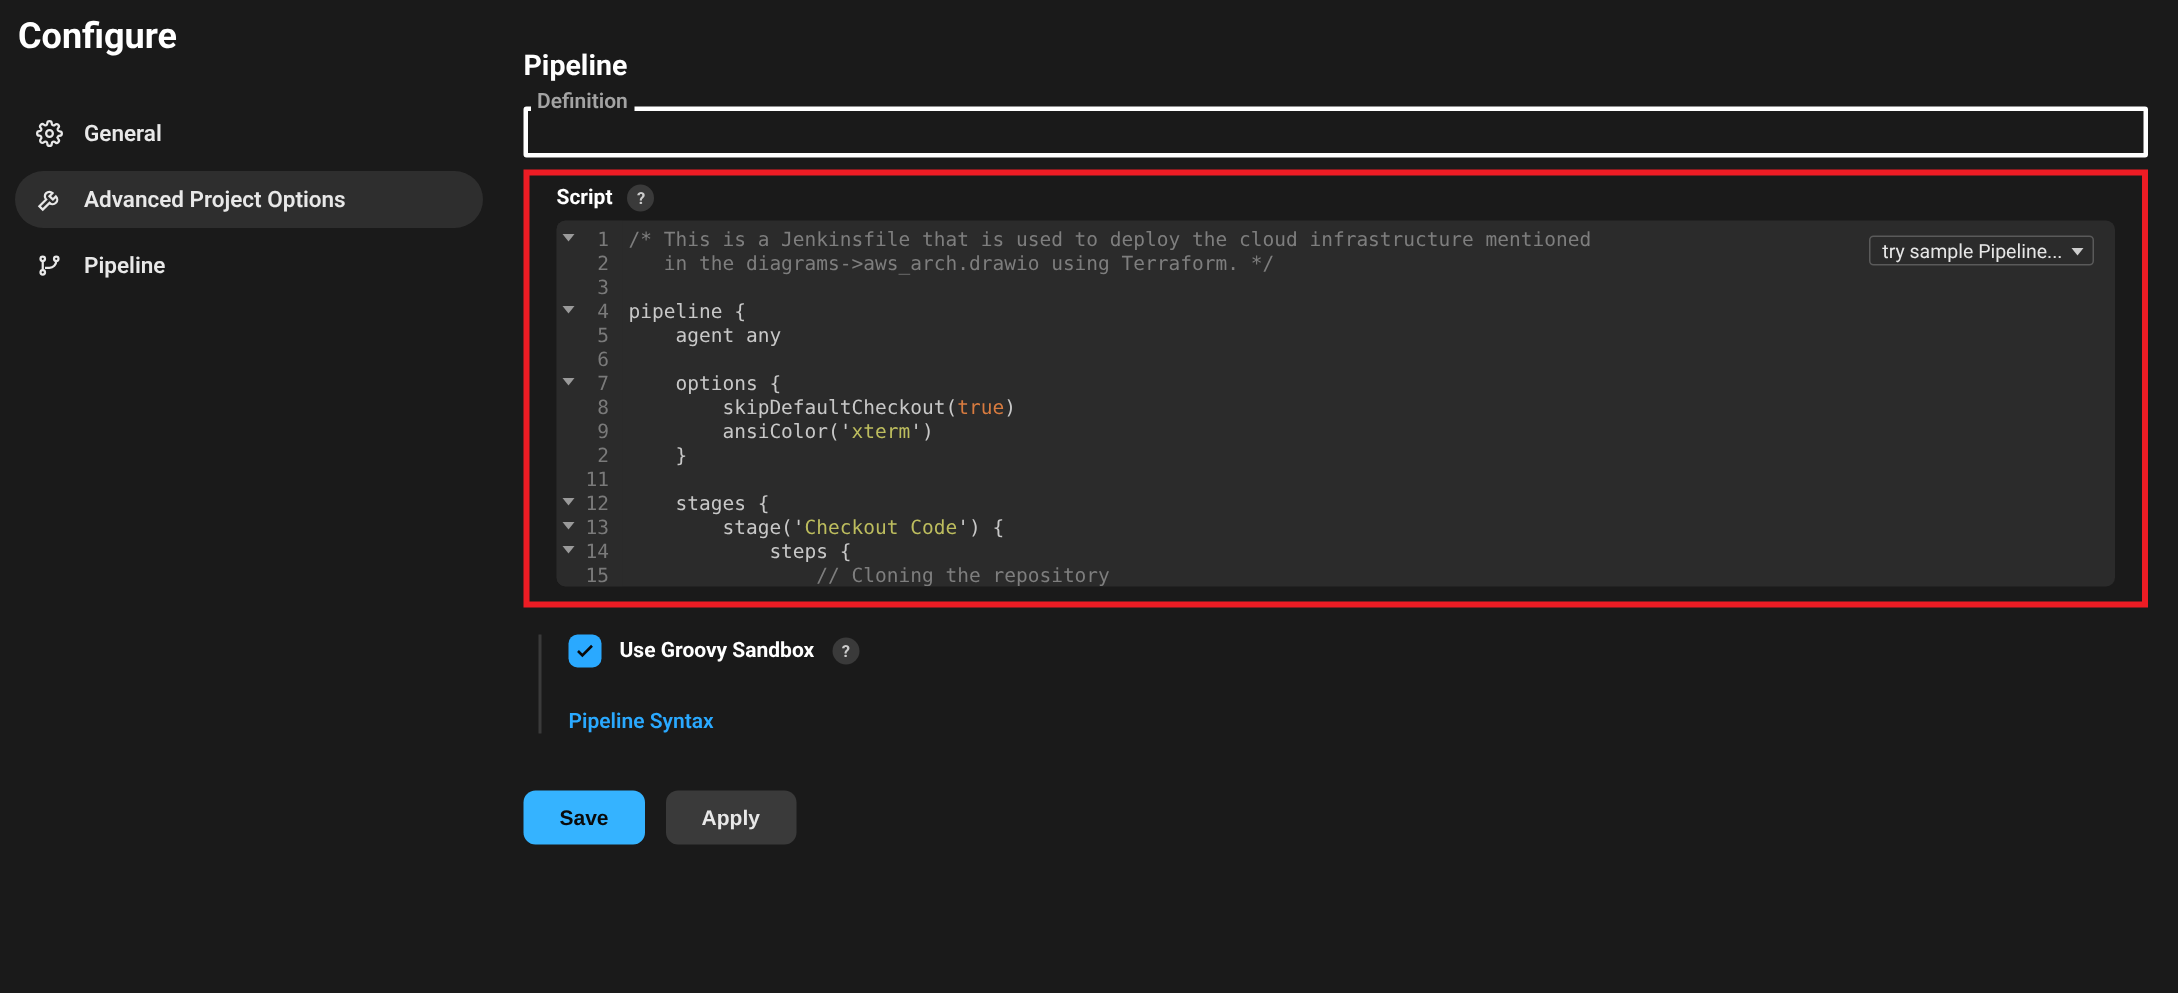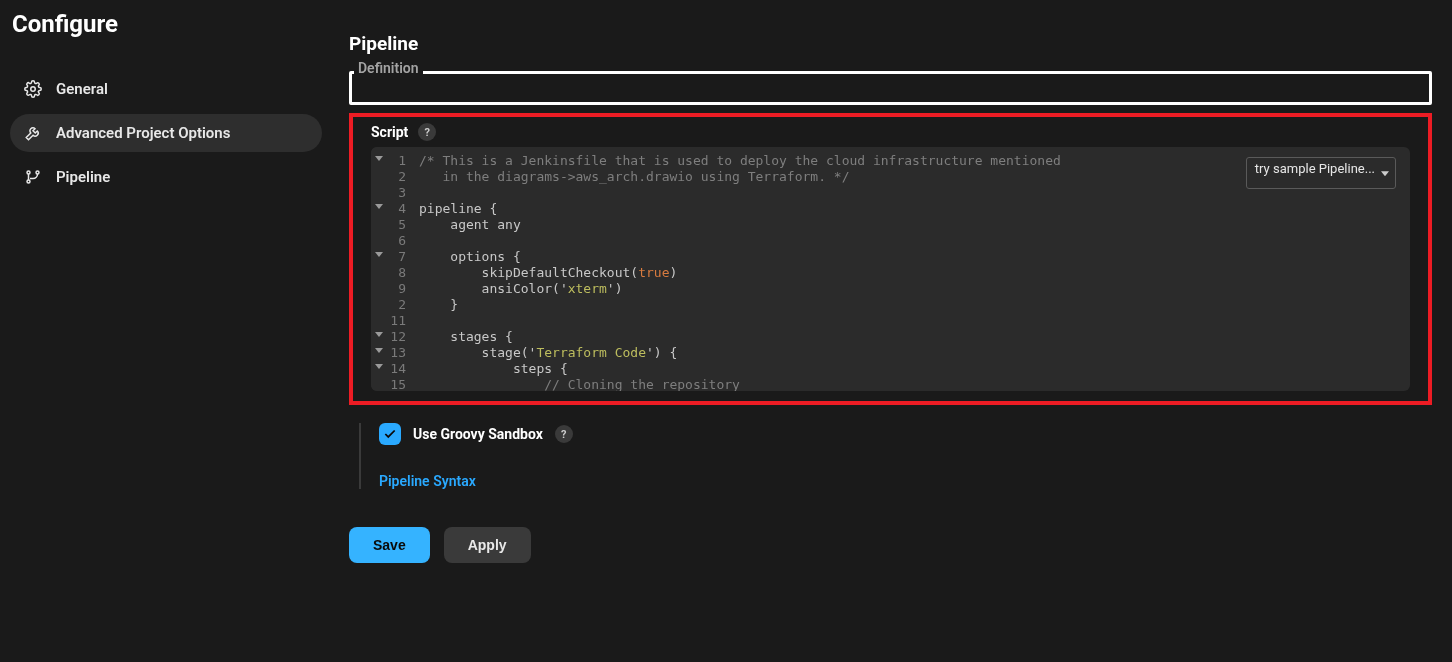--- a/index.html
+++ b/index.html
@@ -143,21 +143,21 @@
   }
   .cm-comment { color: #7e7e7e; }
   .cm-bool { color: #d87b3f; }
   .cm-string { color: #bdbd5e; }
   .sample-dd {
     position:absolute; top:10px; right:14px;
     background:#2b2b2b;
     border:1px solid #5a5a5a;
     color:#e6e6e6;
     font-size:13px;
-    padding:3px 20px 12px 8px;
+    padding:3px 20px 0 8px;
     border-radius:3px;
     cursor:pointer;
   }
   .sample-dd::after{
     content:""; position:absolute; right:6px; top:50%; transform:translateY(-35%);
     border-left:4px solid transparent; border-right:4px solid transparent; border-top:5px solid #ccc;
   }
   .indent-line {
     border-left: 2px solid #3a3a3a;
     margin-left: 10px;
@@ -250,21 +250,21 @@
 
 pipeline {
     agent any
 
     options {
         skipDefaultCheckout(<span class="cm-bool">true</span>)
         ansiColor('<span class="cm-string">xterm</span>')
     }
 
     stages {
-        stage('<span class="cm-string">Terraform Code</span>') {
+        stage('<span class="cm-string">Checkout Code</span>') {
             steps {
 <span class="cm-comment">                // Cloning the repository</span></div>
       <div class="sample-dd">try sample Pipeline...</div>
     </div>
   </div>
 
   <div class="indent-line">
     <div class="sandbox-row">
       <div class="checkbox">
         <svg viewBox="0 0 24 24" fill="none" stroke="#0a0a0a" stroke-width="3">

